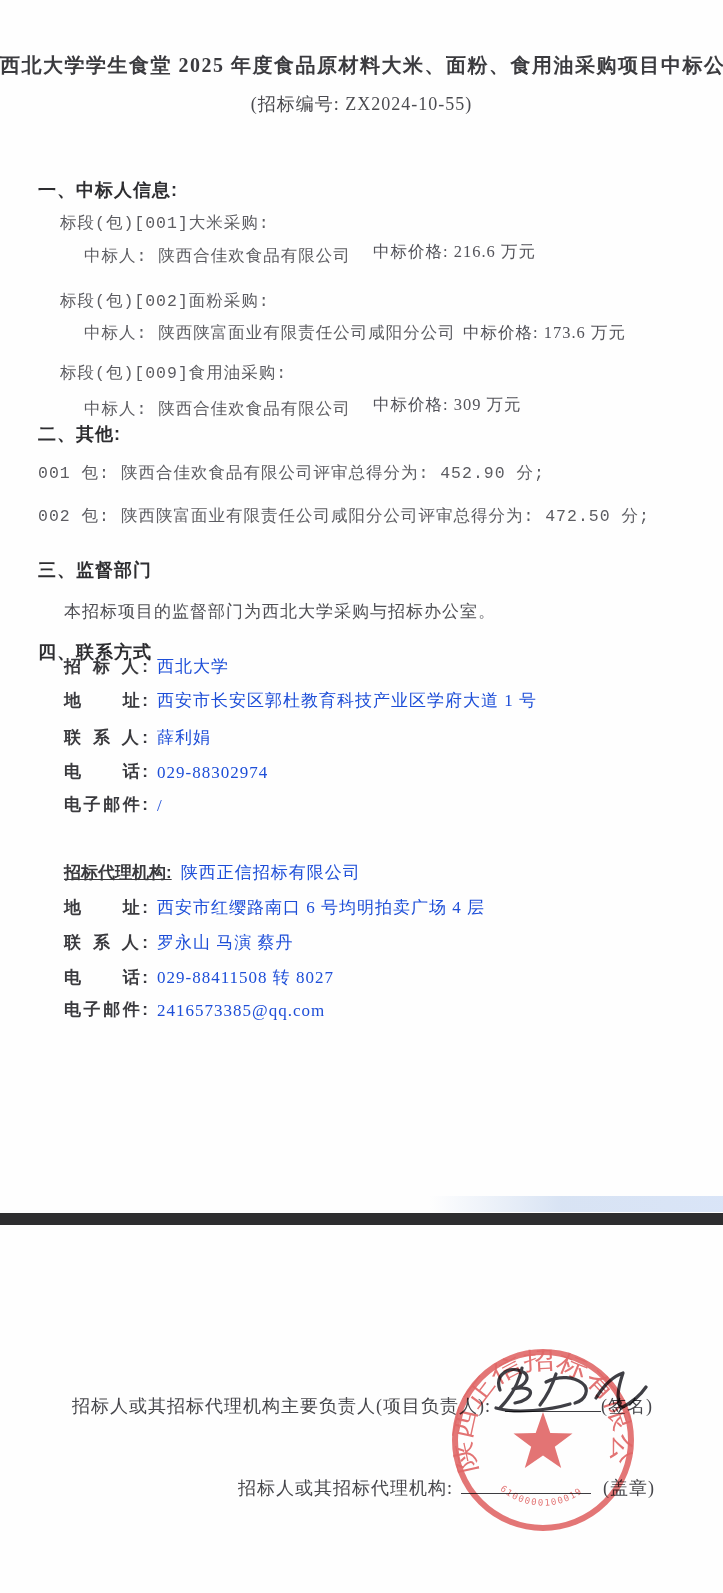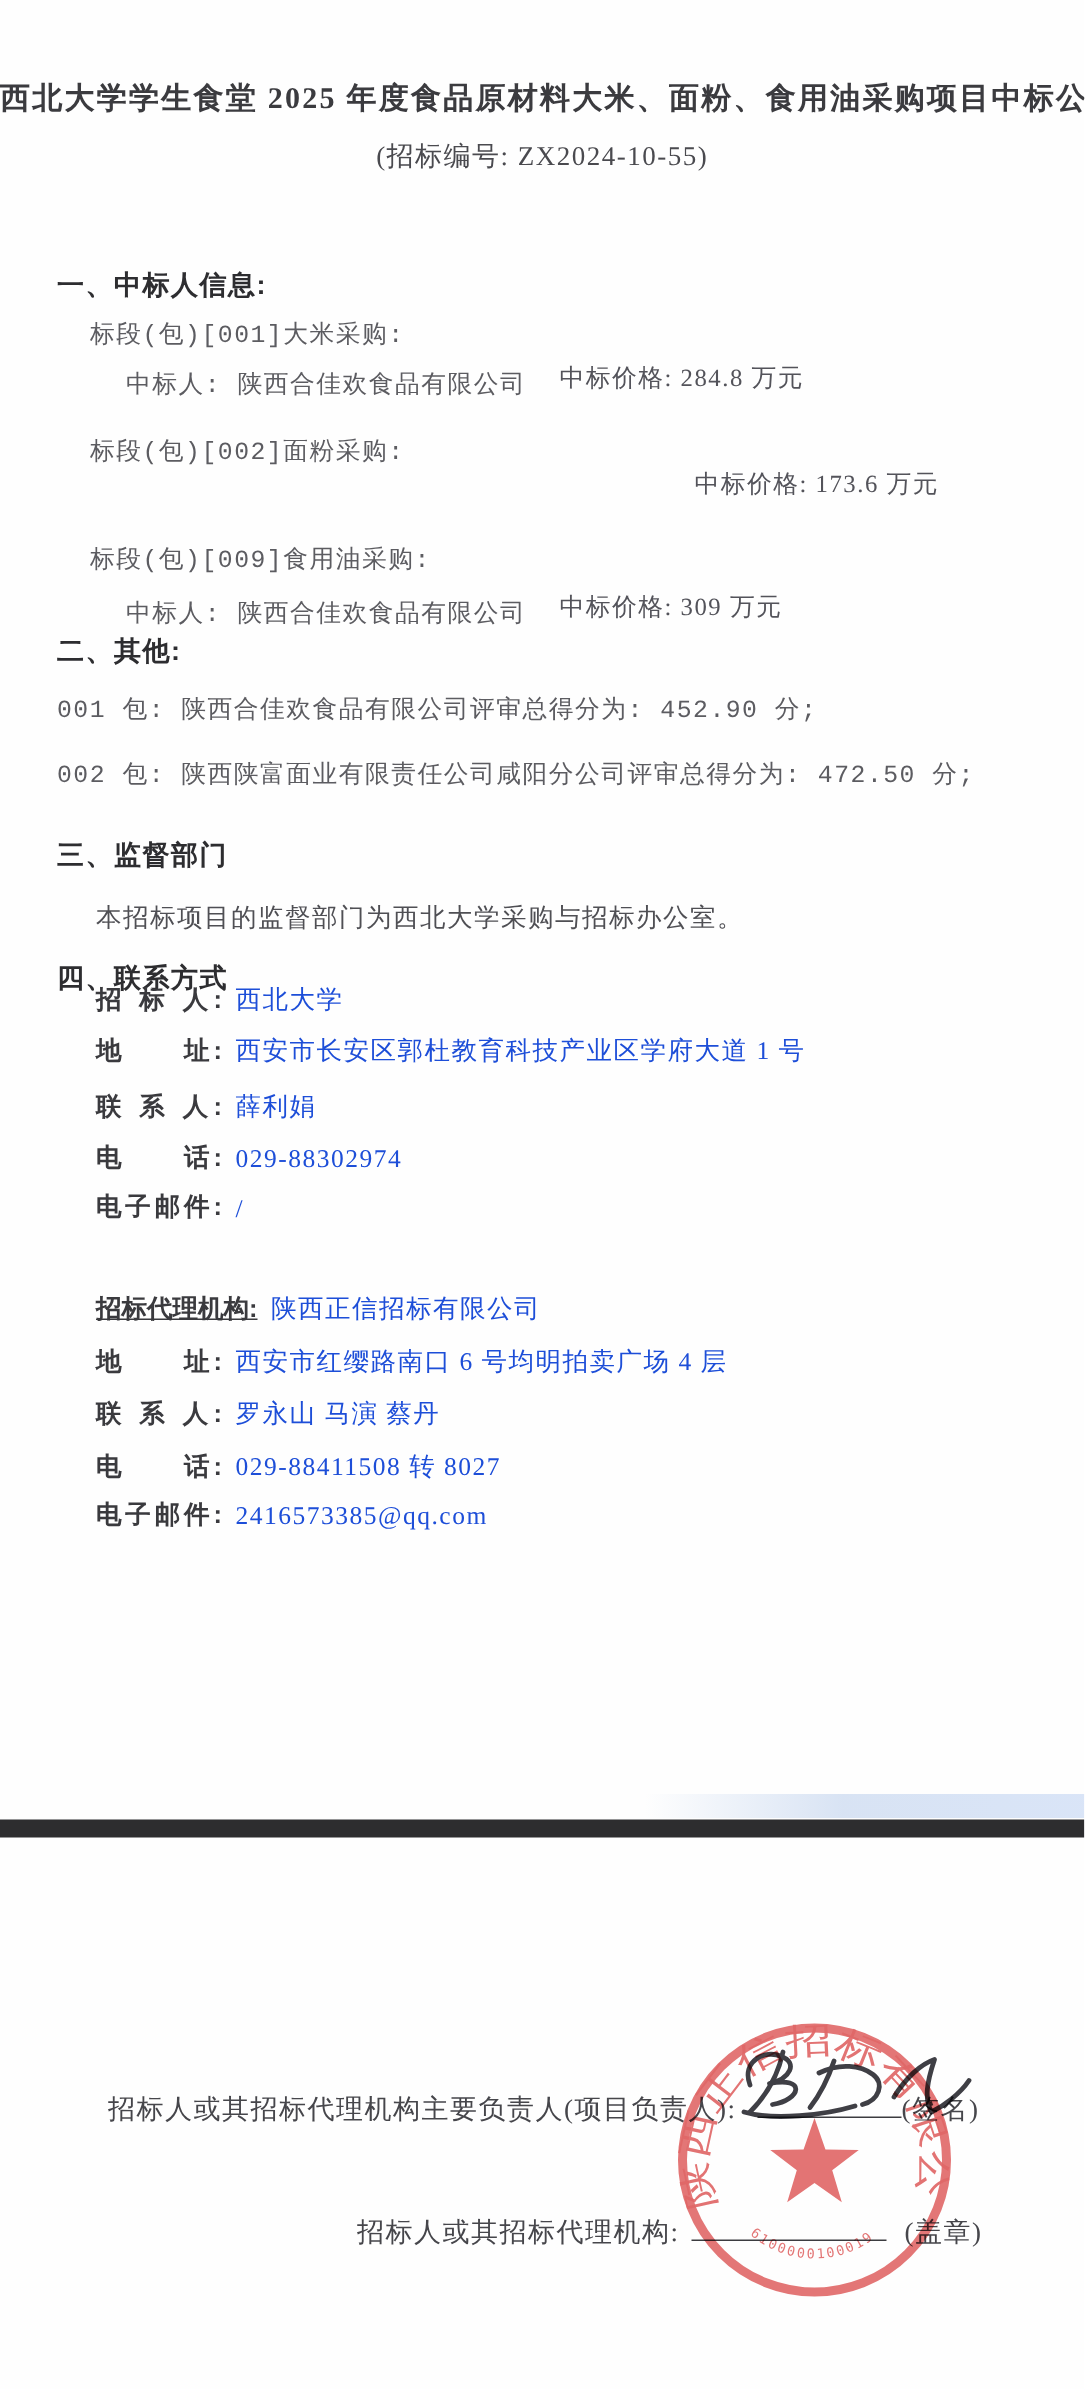--- a/index.html
+++ b/index.html
@@ -45,25 +45,29 @@
 
   <div class="abs heading" style="left:38px;top:178px">一、中标人信息:</div>
 
   <div class="abs body-line" style="left:60px;top:212px">标段(包)[001]大米采购:</div>
   <div class="abs body-line" style="left:84px;top:245px">
     <span>中标人:</span>
     <span>陕西合佳欢食品有限公司</span>
   </div>
   <div class="abs price" style="left:373px;top:241px">
     <span>中标价格:</span>
-    <span>284.8 万元</span>
+    <span>216.6 万元</span>
   </div>
 
   <div class="abs body-line" style="left:60px;top:290px">标段(包)[002]面粉采购:</div>
-  <div class="abs price" style="left:463px;top:312px">
+  <div class="abs body-line" style="left:84px;top:322px">
+    <span>中标人:</span>
+    <span>陕西陕富面业有限责任公司咸阳分公司</span>
+  </div>
+  <div class="abs price" style="left:463px;top:322px">
     <span>中标价格:</span>
     <span>173.6 万元</span>
   </div>
 
   <div class="abs body-line" style="left:60px;top:362px">标段(包)[009]食用油采购:</div>
   <div class="abs body-line" style="left:84px;top:398px">
     <span>中标人:</span>
     <span>陕西合佳欢食品有限公司</span>
   </div>
   <div class="abs price" style="left:373px;top:394px">

